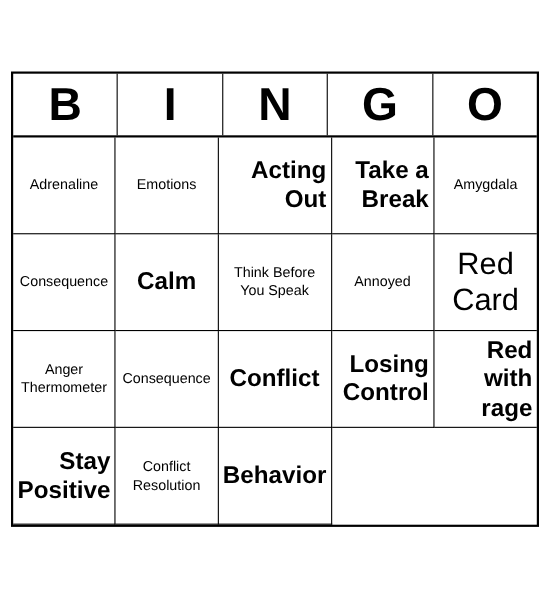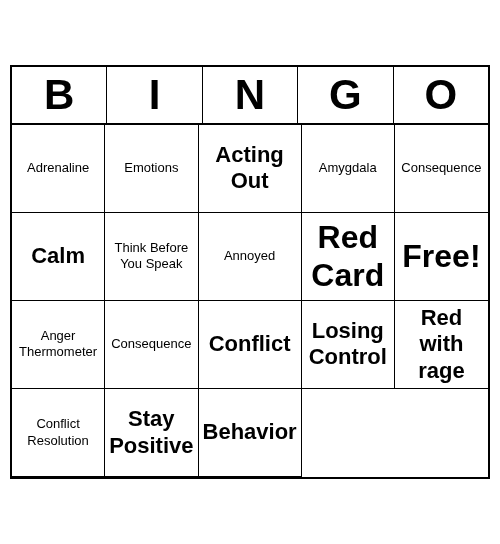--- a/index.html
+++ b/index.html
@@ -67,25 +67,26 @@
 
     .cell-text {
       font-size: 13px;
       line-height: 1.3;
     }
 
     .cell-text-large {
       font-size: 22px;
       font-weight: bold;
       line-height: 1.2;
+      text-align: right;
     }
 
     .cell-text-xlarge {
-      font-size: 32px;
-      font-weight: bold;
+      font-size: 28px;
+      font-weight: normal;
       line-height: 1.2;
     }
 
     .cell-text-huge {
       font-size: 32px;
       font-weight: bold;
       line-height: 1.1;
     }
   </style>
 </head>
@@ -103,58 +104,58 @@
   <div class="bingo-cell">
         <span class="cell-text">Adrenaline</span>
       </div>
       <div class="bingo-cell">
         <span class="cell-text">Emotions</span>
       </div>
       <div class="bingo-cell">
         <span class="cell-text-large">Acting Out</span>
       </div>
       <div class="bingo-cell">
+        <span class="cell-text-large">Take a Break</span>
+      </div>
+      <div class="bingo-cell">
         <span class="cell-text">Amygdala</span>
       </div>
       <div class="bingo-cell">
         <span class="cell-text">Consequence</span>
       </div>
       <div class="bingo-cell">
         <span class="cell-text-large">Calm</span>
       </div>
       <div class="bingo-cell">
         <span class="cell-text">Think Before You Speak</span>
       </div>
       <div class="bingo-cell">
         <span class="cell-text">Annoyed</span>
       </div>
       <div class="bingo-cell">
         <span class="cell-text-xlarge">Red Card</span>
       </div>
       <div class="bingo-cell">
-        <span class="cell-text-huge">Free!</span>
-      </div>
-      <div class="bingo-cell">
         <span class="cell-text">Anger Thermometer</span>
       </div>
       <div class="bingo-cell">
         <span class="cell-text">Consequence</span>
       </div>
       <div class="bingo-cell">
         <span class="cell-text-large">Conflict</span>
       </div>
       <div class="bingo-cell">
         <span class="cell-text-large">Losing Control</span>
       </div>
       <div class="bingo-cell">
         <span class="cell-text-large">Red with rage</span>
       </div>
       <div class="bingo-cell">
-        <span class="cell-text">Conflict Resolution</span>
+        <span class="cell-text-large">Stay Positive</span>
       </div>
       <div class="bingo-cell">
-        <span class="cell-text-large">Stay Positive</span>
+        <span class="cell-text">Conflict Resolution</span>
       </div>
       <div class="bingo-cell">
         <span class="cell-text-large">Behavior</span>
       </div>
     </div>
 </div>
 
 </body></html>

